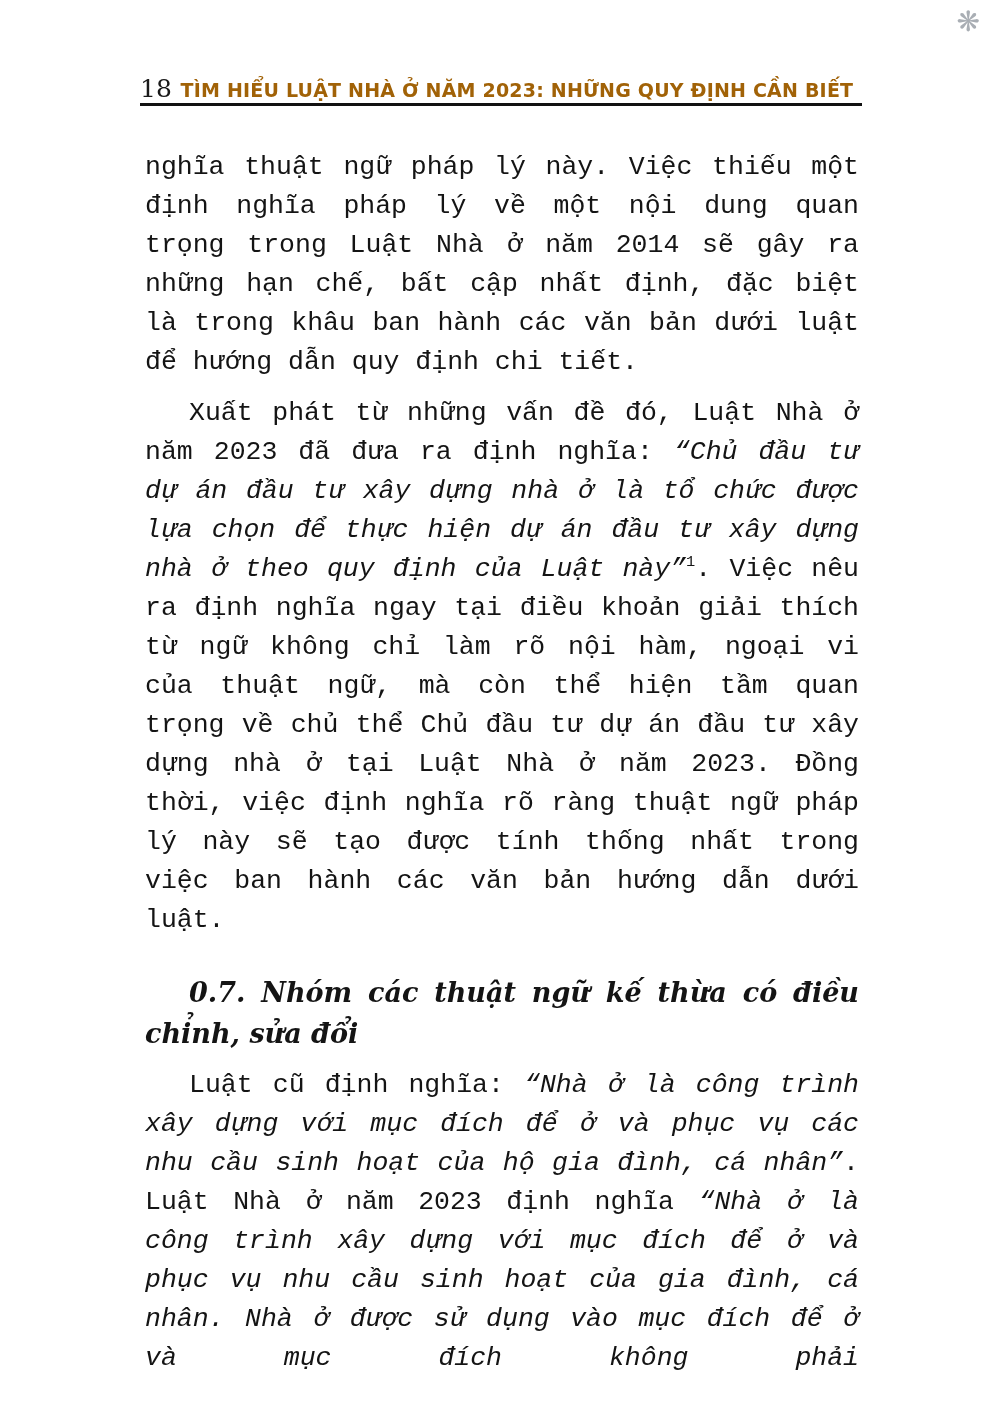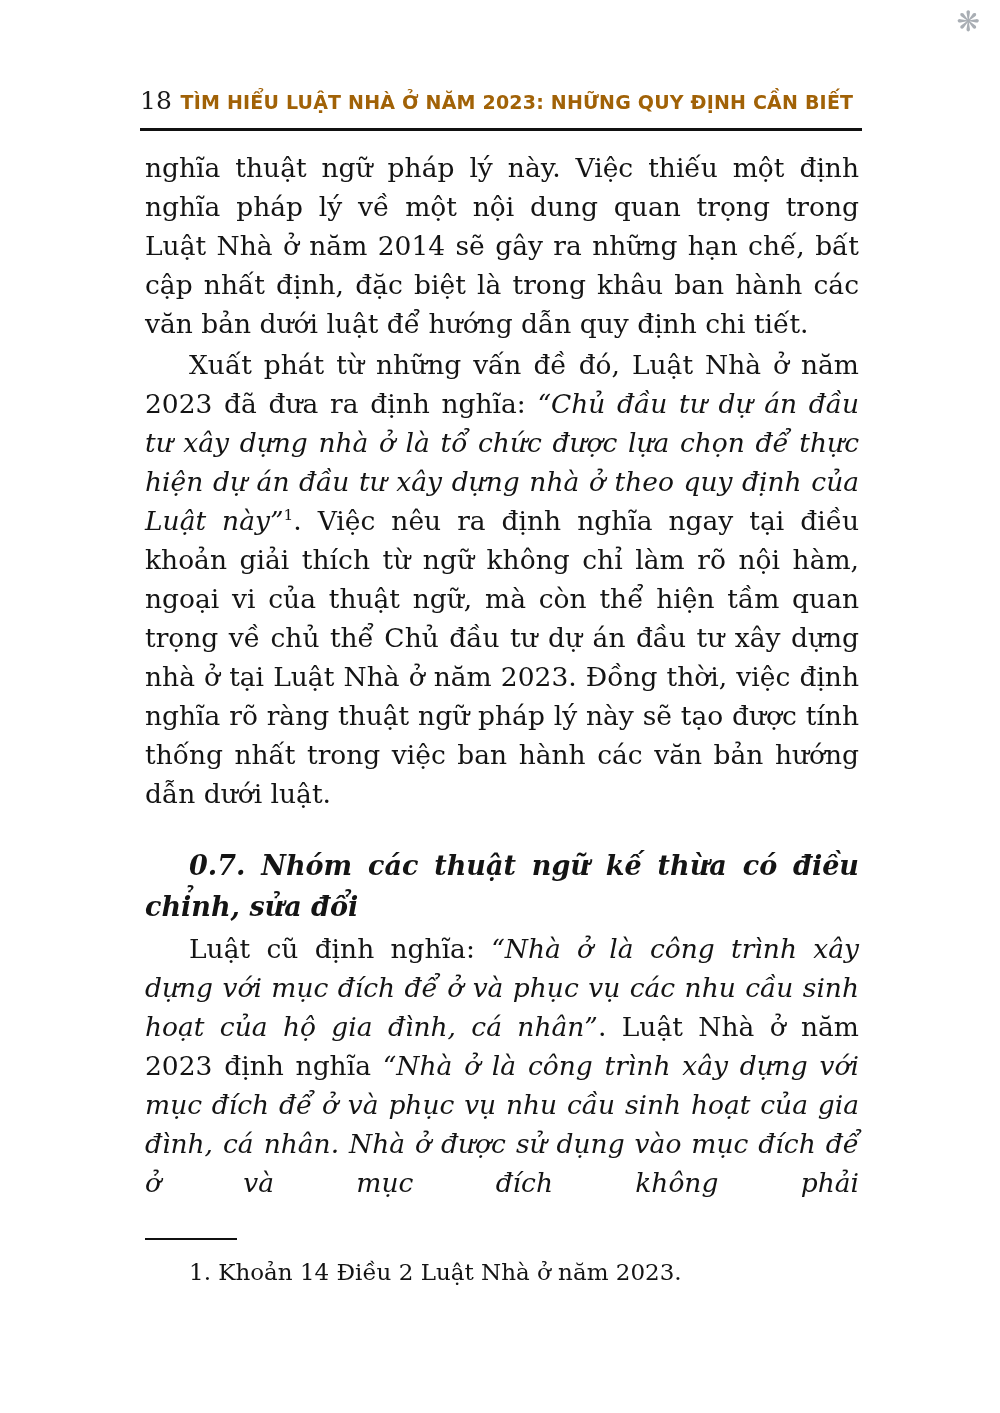--- a/index.html
+++ b/index.html
@@ -22,22 +22,20 @@
     user-select: none;
   }
   .page-header {
     position: absolute;
     top: 74px;
     left: 140px;
     width: 722px;
     display: flex;
     align-items: baseline;
     border-bottom: 3px solid #111111;
-    padding-bottom: 13px;
-    margin-top: 12px;
   }
   .page-number {
     font-family: "DejaVu Serif", serif;
     font-size: 25px;
     color: #1a1a1a;
     flex: 0 0 auto;
   }
   .header-title {
     flex: 1 1 auto;
     text-align: center;
@@ -50,21 +48,21 @@
   }
   .main-text {
     position: absolute;
     top: 148px;
     left: 145px;
     width: 714px;
     font-size: 26.5px;
     line-height: 39px;
     text-align: justify;
   }
-  .para { margin: 0; }
+  .para { margin: 0; font-family: Liberation Mono, monospace; }
   .indent { text-indent: 44px; }
   .italic { font-style: italic; }
   .justify-last { text-align-last: justify; }
   sup.fnref {
     font-size: 0.58em;
     vertical-align: super;
     line-height: 0;
   }
   .section-heading {
     margin: 32px 0 0 0;
@@ -76,21 +74,21 @@
     text-align: justify;
   }
   .subsection-heading {
     margin: 18px 0 0 0;
     font-style: italic;
     font-weight: normal;
     font-size: 26.5px;
     line-height: 40px;
     text-indent: 44px;
   }
-  .para-gap { margin-top: 2px; }
+  .para-gap { margin-top: 12px; }
   .footnote-area { margin-top: 36px; }
   .footnote-separator {
     width: 92px;
     border: none;
     border-top: 2px solid #111111;
     margin: 0 0 16px 0;
   }
   .footnote-text {
     margin: 4px;
     font-size: 23px;

